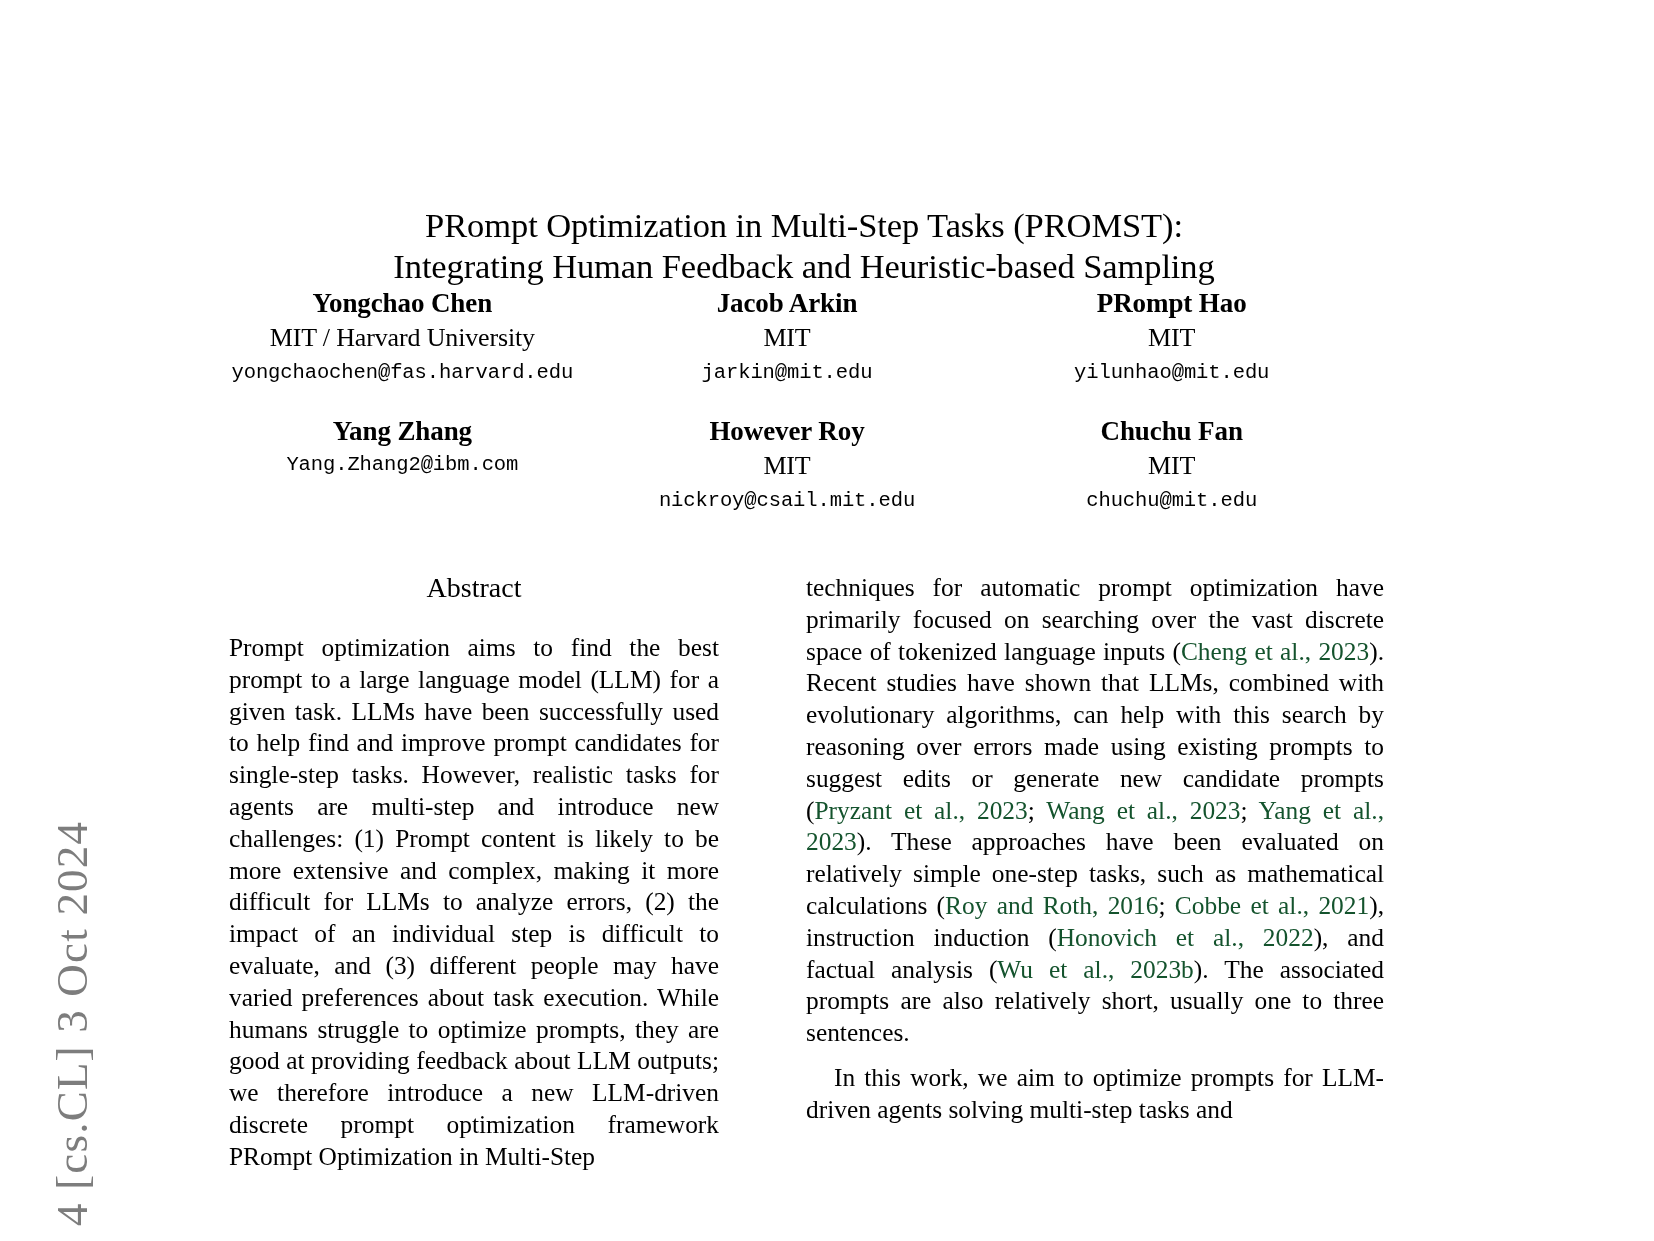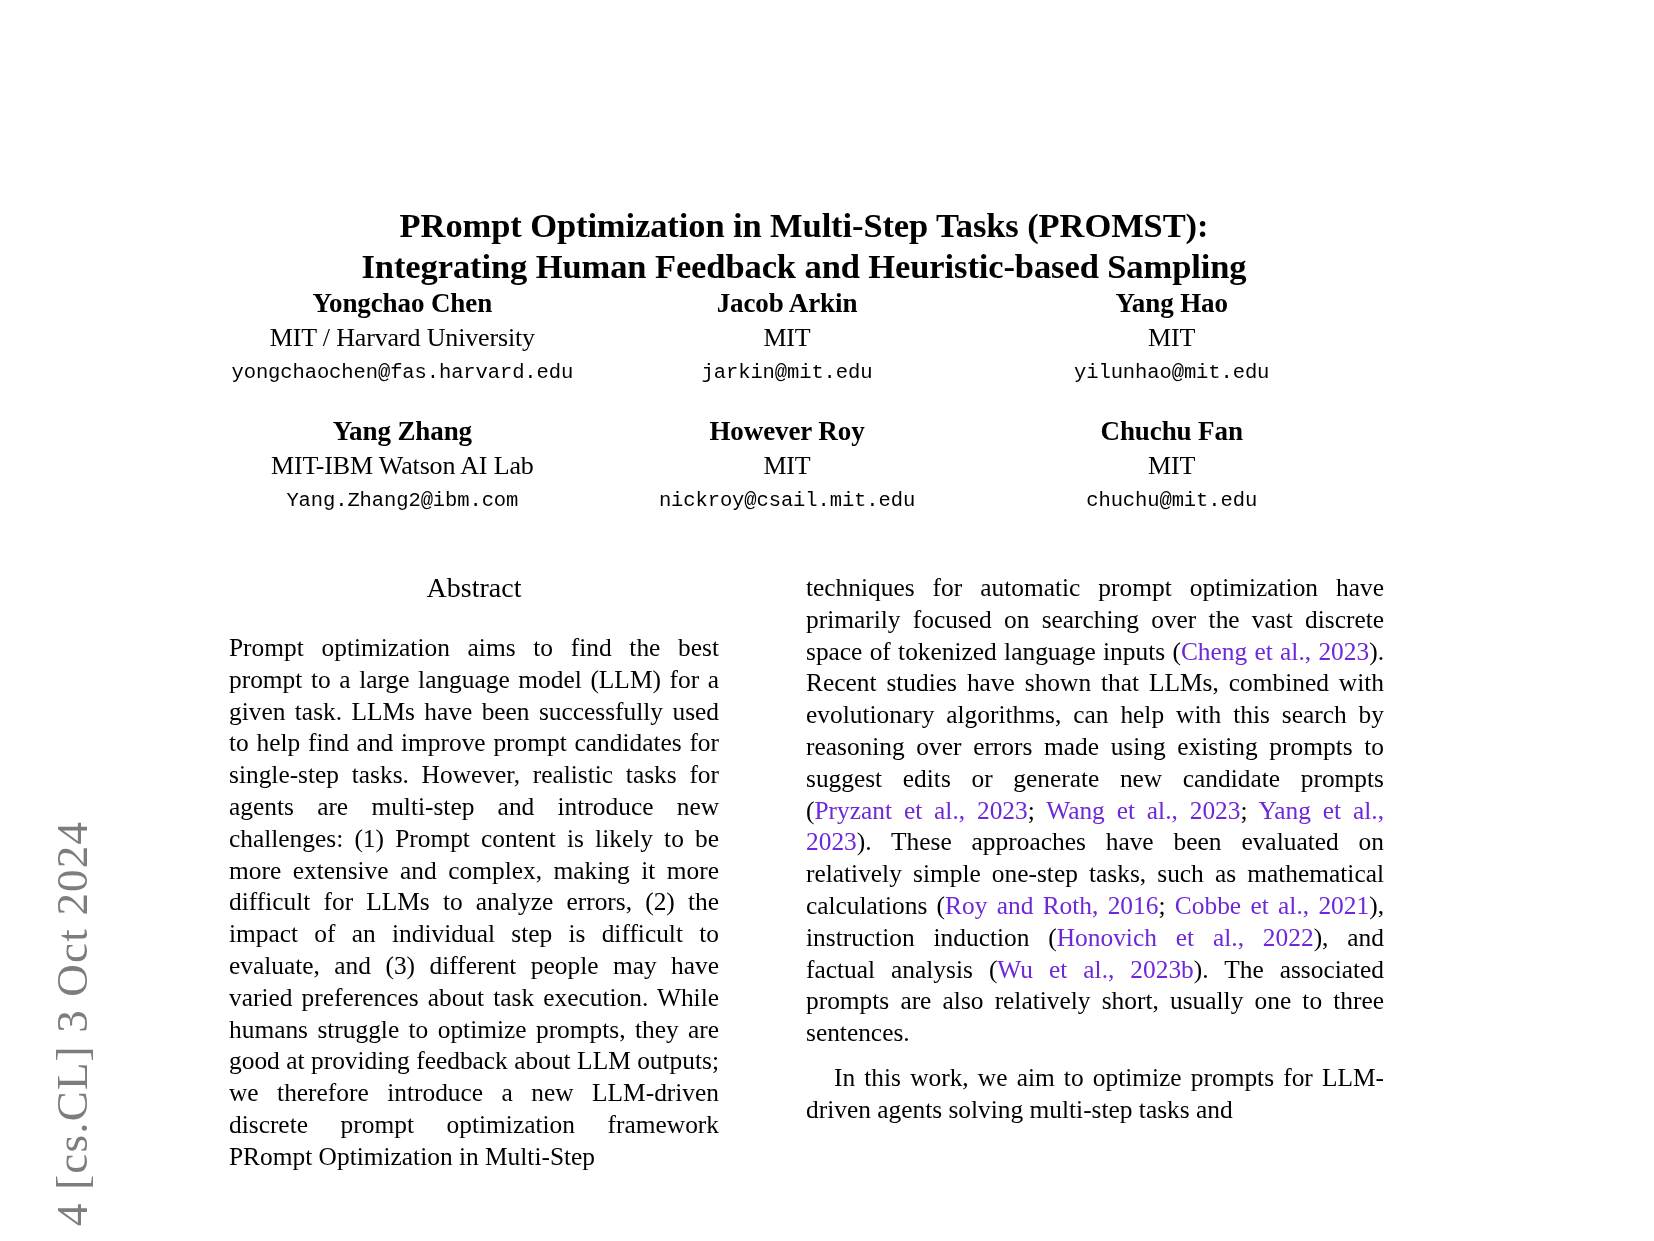--- a/index.html
+++ b/index.html
@@ -46,21 +46,21 @@
 
   .title-block {
     position: absolute;
     left: 227px;
     top: 182px;
     width: 1154px;
     text-align: center;
   }
   .paper-title {
     font-size: 34.5px;
-    font-weight: bold;
+    font-weight: normal;
     line-height: 41px;
     letter-spacing: -0.1px;
   }
   .paper-title .tline { display: block; }
 
   
   .authors {
     position: absolute;
     left: 210px;
     top: 286px;
@@ -122,21 +122,21 @@
     line-height: 32px;
   }
   .col p {
     margin: 0;
     text-indent: 0;
   }
   .col p + p { margin-top: 13px; }
   .col p.indent { text-indent: 28px; }
 
   a.cite, .cite {
-    color: #6d28d9;
+    color: #14532d;
     text-decoration: none;
   }
 </style>
 </head>
 <body>
 
 <div class="page">
 
   <div class="arxiv-stamp">4  [cs.CL]  3 Oct 2024</div>
 
@@ -154,30 +154,29 @@
         <div class="author-name">Yongchao Chen</div>
         <div class="author-affil">MIT / Harvard University</div>
         <div class="author-email">yongchaochen@fas.harvard.edu</div>
       </div>
       <div class="author">
         <div class="author-name">Jacob Arkin</div>
         <div class="author-affil">MIT</div>
         <div class="author-email">jarkin@mit.edu</div>
       </div>
       <div class="author">
-        <div class="author-name">Yang Hao</div>
+        <div class="author-name">PRompt Hao</div>
         <div class="author-affil">MIT</div>
         <div class="author-email">yilunhao@mit.edu</div>
       </div>
     </div>
 
     <div class="author-row row2">
       <div class="author">
         <div class="author-name">Yang Zhang</div>
-        <div class="author-affil">MIT-IBM Watson AI Lab</div>
         <div class="author-email">Yang.Zhang2@ibm.com</div>
       </div>
       <div class="author">
         <div class="author-name">However Roy</div>
         <div class="author-affil">MIT</div>
         <div class="author-email">nickroy@csail.mit.edu</div>
       </div>
       <div class="author">
         <div class="author-name">Chuchu Fan</div>
         <div class="author-affil">MIT</div>

